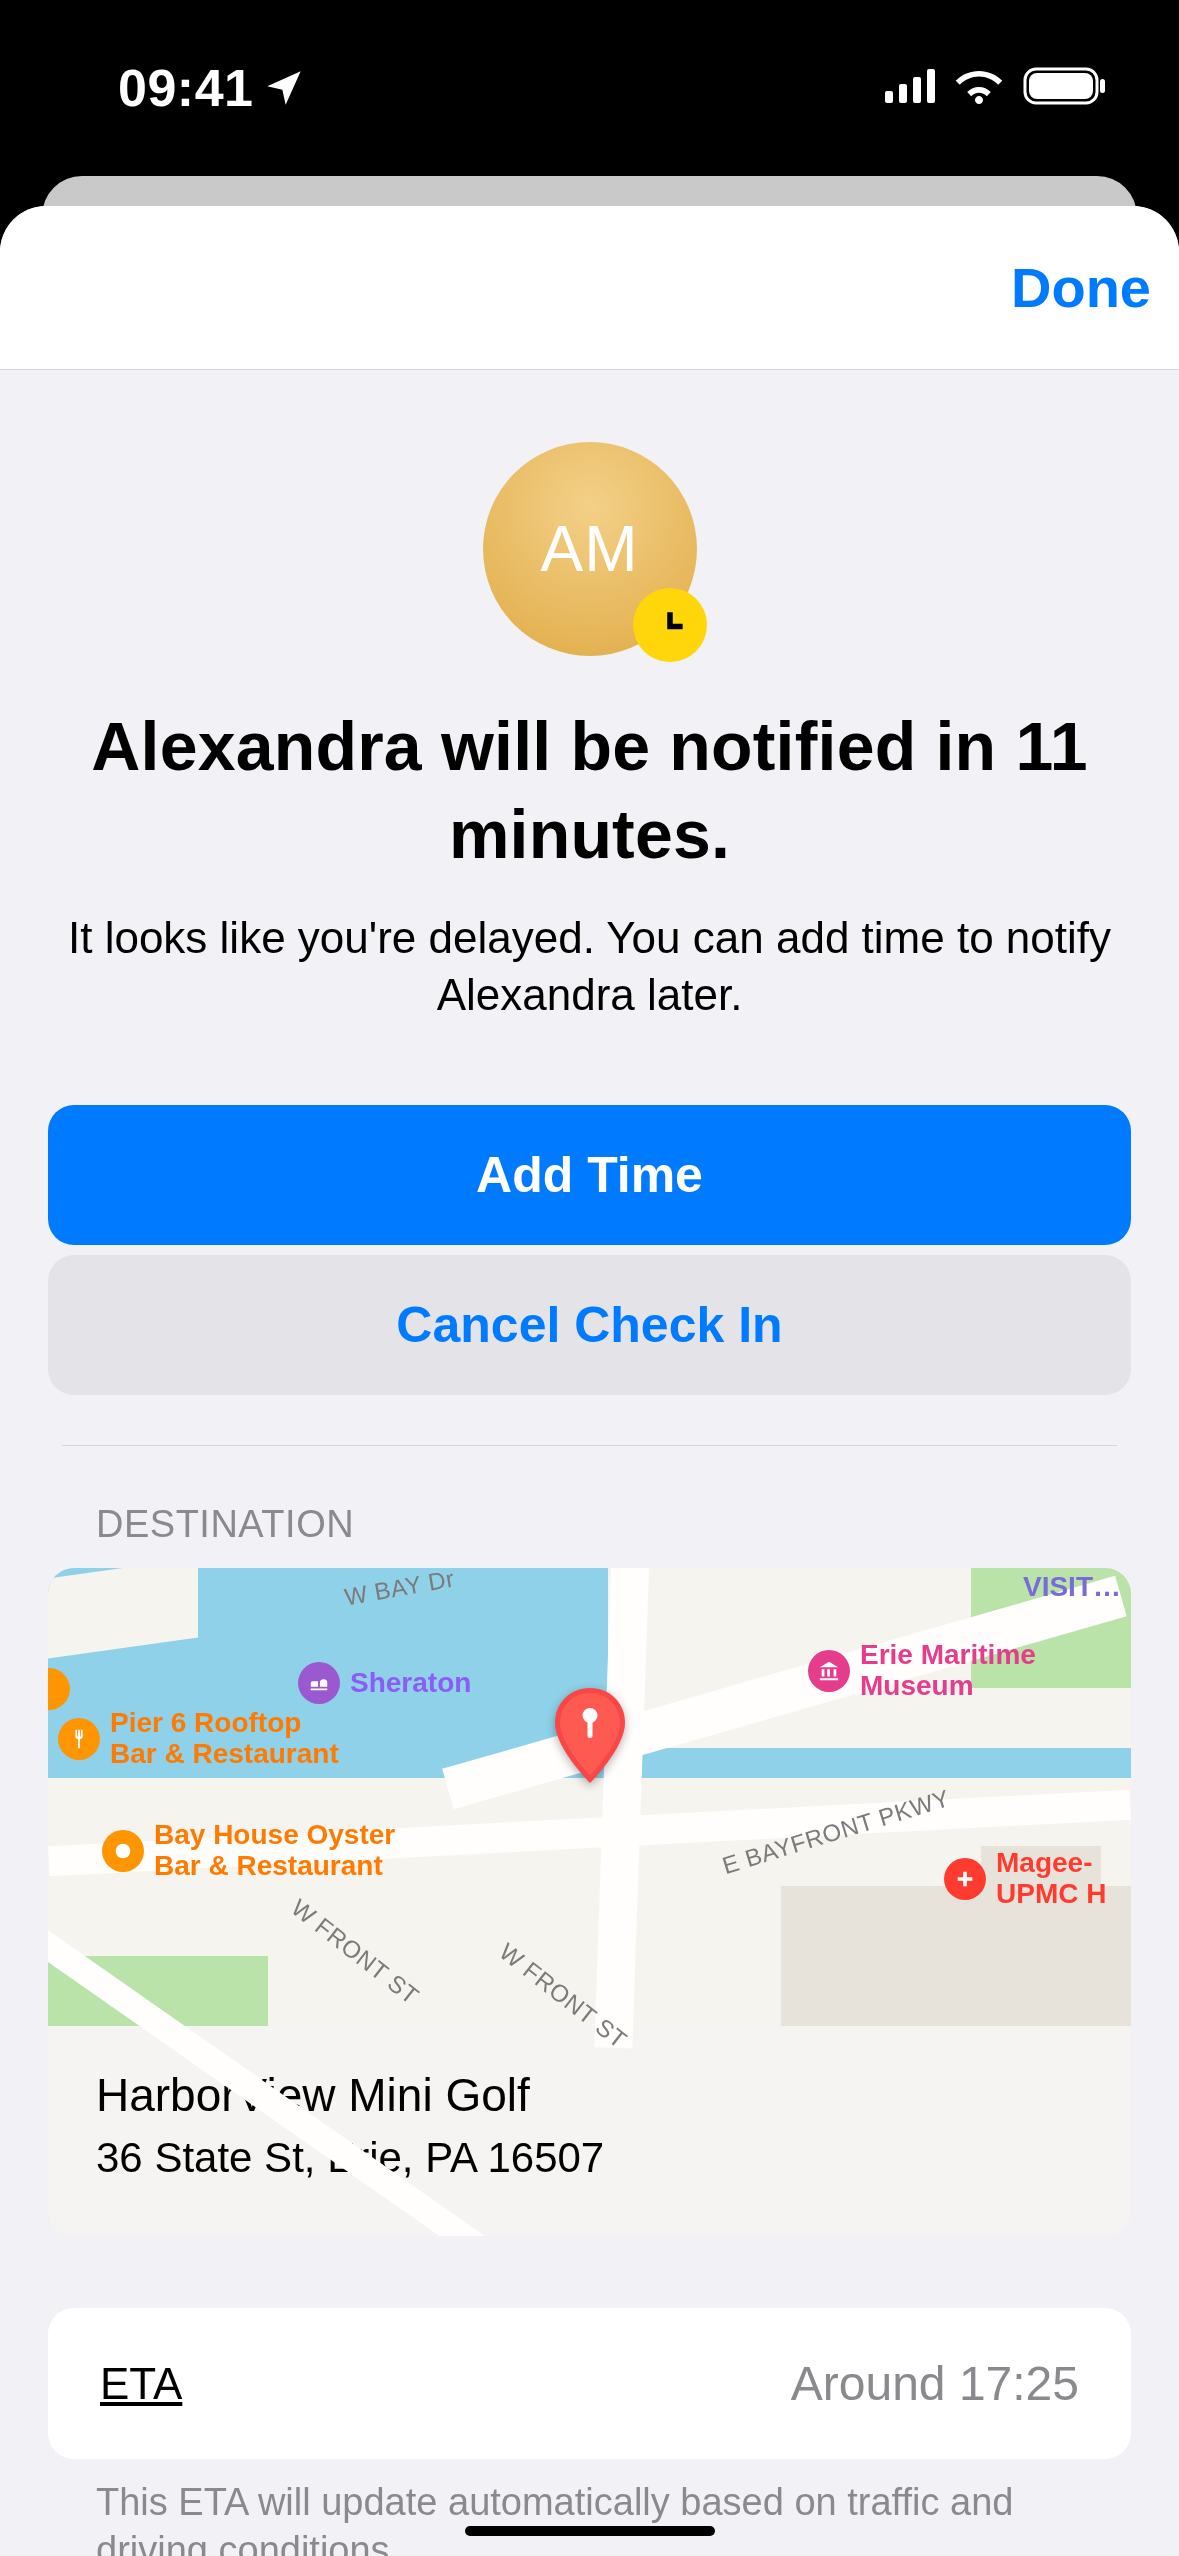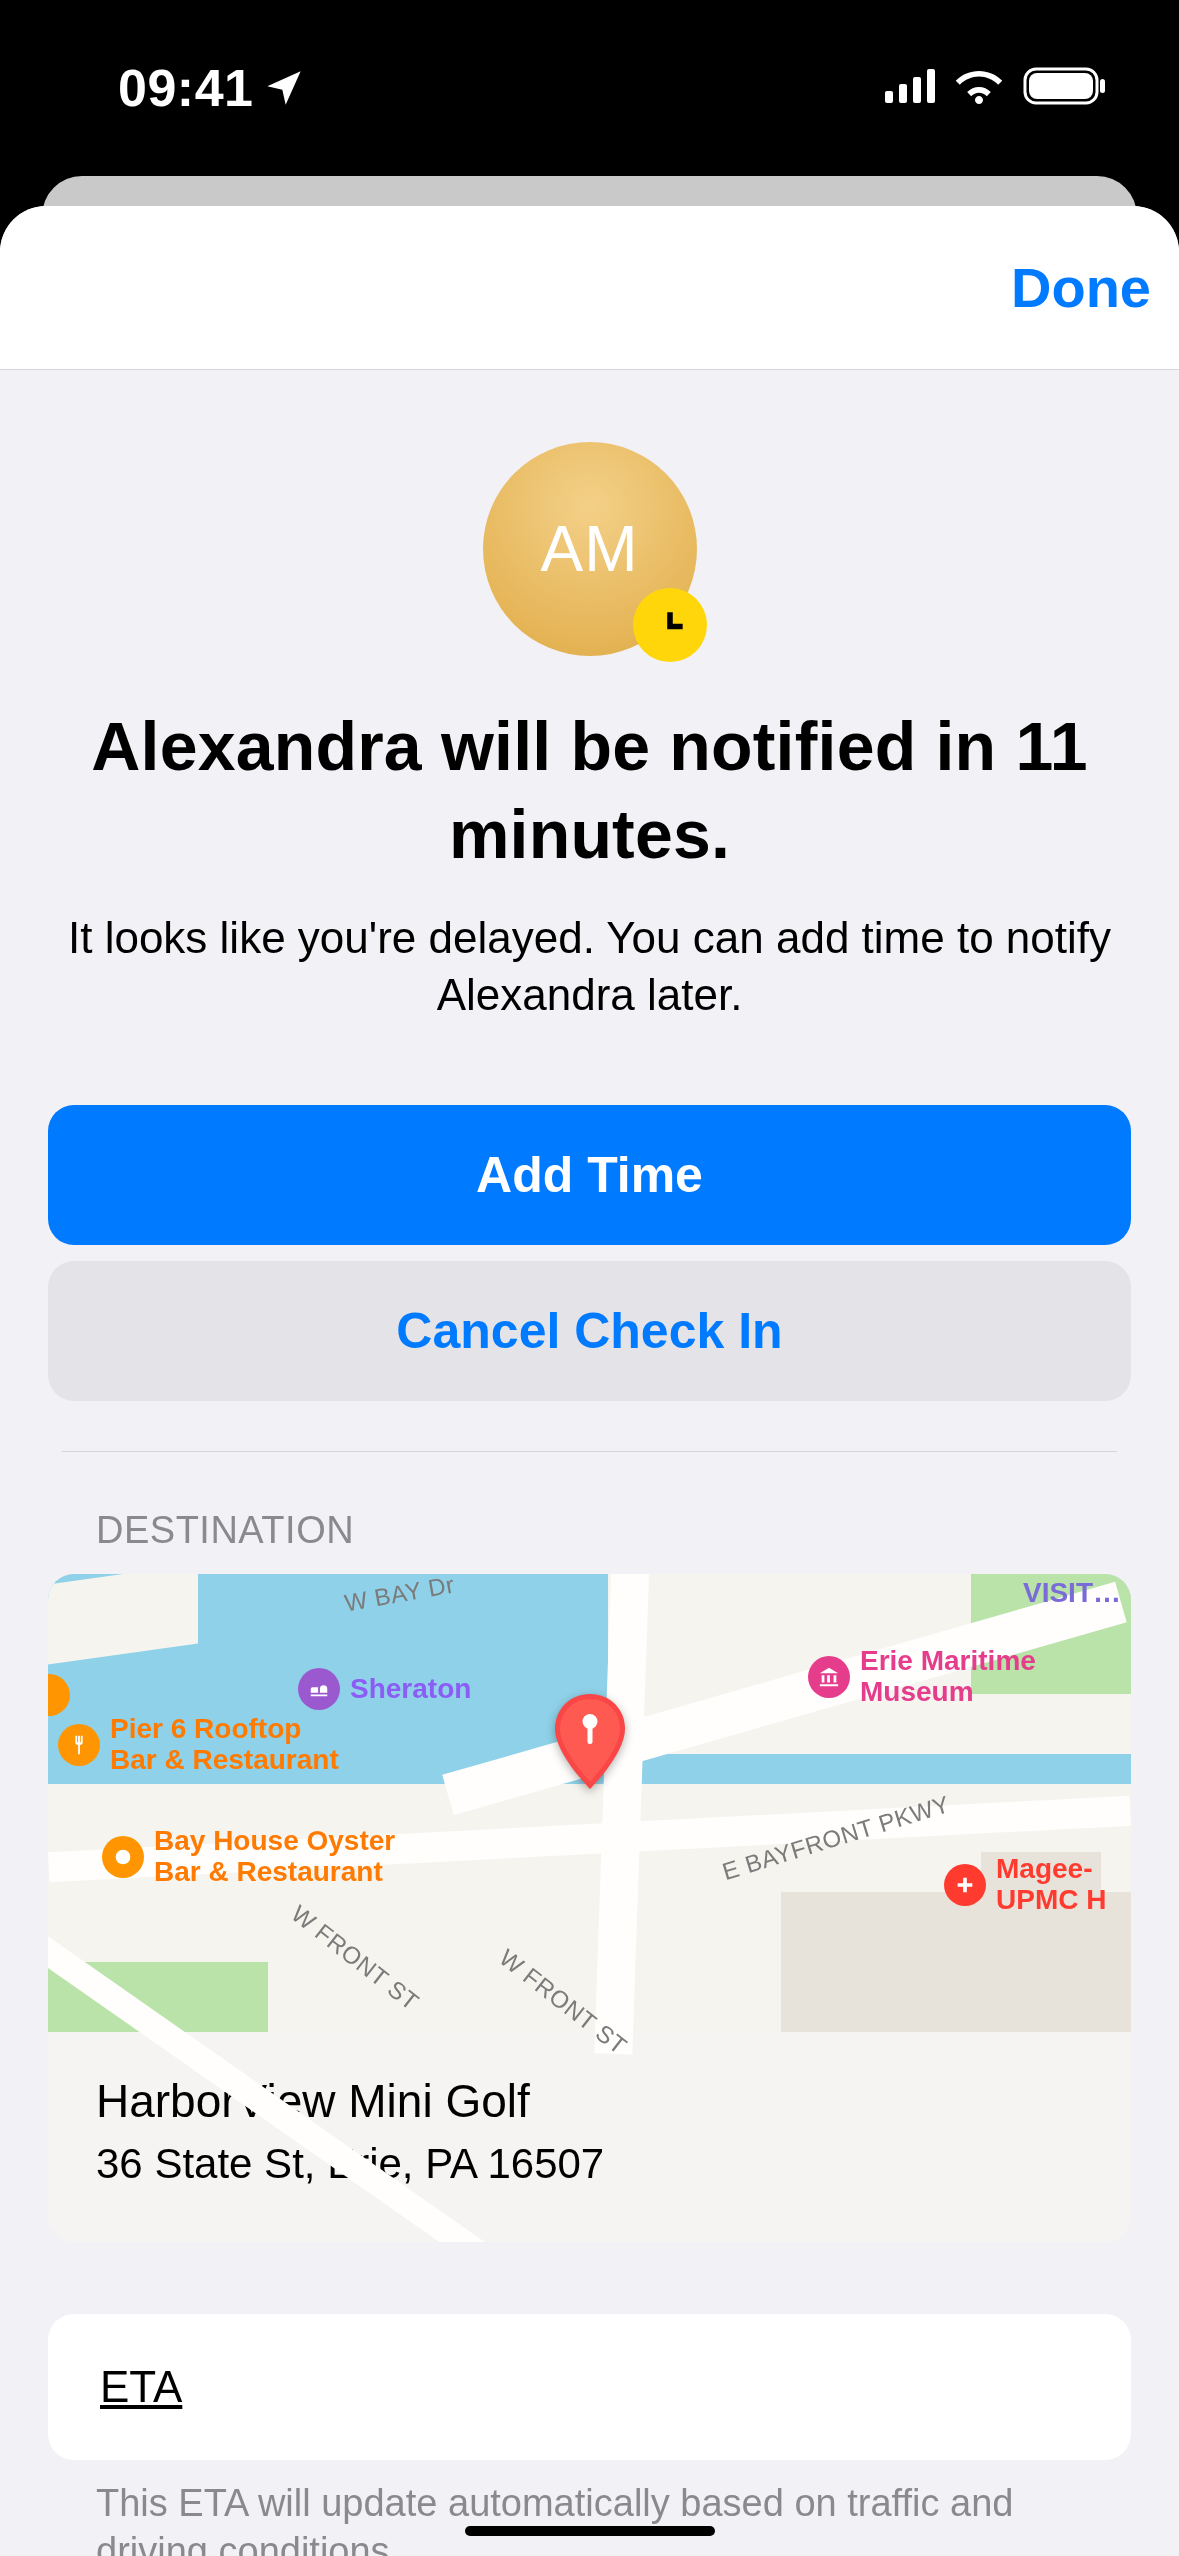--- a/index.html
+++ b/index.html
@@ -25,21 +25,21 @@
   .avatar-wrap { margin-top: 72px; display: flex; justify-content: center; }
   .avatar { position: relative; width: 214px; height: 214px; }
   .avatar-circle { width: 214px; height: 214px; border-radius: 50%; background: radial-gradient(circle at 50% 30%, #f3d088 0%, #e6b659 70%, #dca943 100%); display: flex; align-items: center; justify-content: center; }
   .avatar-initials { color: #fff; font-size: 64px; font-weight: 500; letter-spacing: 1px; }
   .avatar-badge { position: absolute; right: -10px; bottom: -6px; width: 74px; height: 74px; background: #ffd60a; border-radius: 50%; display: flex; align-items: center; justify-content: center; }
   .avatar-badge svg { display: block; }
 
   .headline { margin: 46px 50px 0 50px; text-align: center; font-size: 68px; font-weight: 700; line-height: 1.3; color: #000; letter-spacing: 0.2px; }
   .subtext { margin: 30px 60px 0 60px; text-align: center; font-size: 44px; font-weight: 400; line-height: 1.3; color: #000; }
 
-  .button-stack { margin: 82px 48px 0 48px; display: flex; flex-direction: column; gap: 16px; }
+  .button-stack { margin: 82px 48px 0 48px; display: flex; flex-direction: column; gap: 10px; }
   .btn { height: 140px; border-radius: 26px; font-size: 50px; font-weight: 600; border: none; display: flex; align-items: center; justify-content: center; }
   .btn-primary { background: #007aff; color: #fff; }
   .btn-secondary { background: #e4e4e8; color: #007aff; }
 
   .divider { height: 1px; background: #d6d6da; margin: 50px 62px 0 62px; }
 
   .section-header { margin: 57px 0 22px 96px; font-size: 38px; color: #8a8a8e; letter-spacing: 0.5px; }
 
   .destination-card { margin: 0 48px; border-radius: 26px; overflow: hidden; position: relative; }
   .map-view { height: 458px; position: relative; background: #f5f3ee; }
@@ -230,20 +230,21 @@
         </div>
       </div>
       <div class="dest-info">
         <div class="dest-name">HarborView Mini Golf</div>
         <div class="dest-addr">36 State St, Erie, PA  16507</div>
       </div>
     </div>
 
     <div class="eta-card">
       <span class="eta-label">ETA</span>
+      <span class="eta-value">Around 17:25</span>
     </div>
 
     <div class="eta-footer">This ETA will update automatically based on traffic and driving conditions.</div>
 
   </div>
 
   <div class="home-indicator"></div>
 </div>
 
 </body></html>

